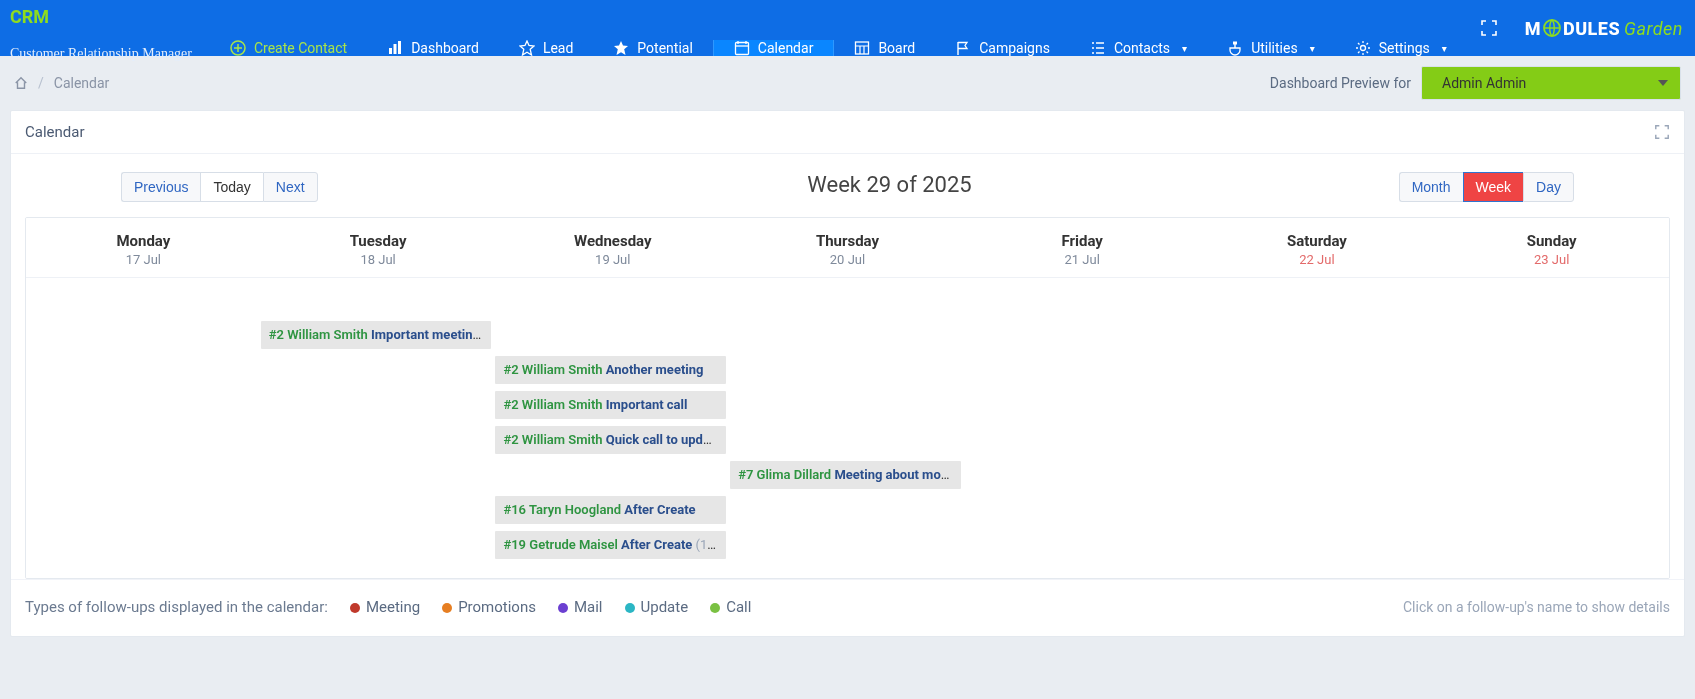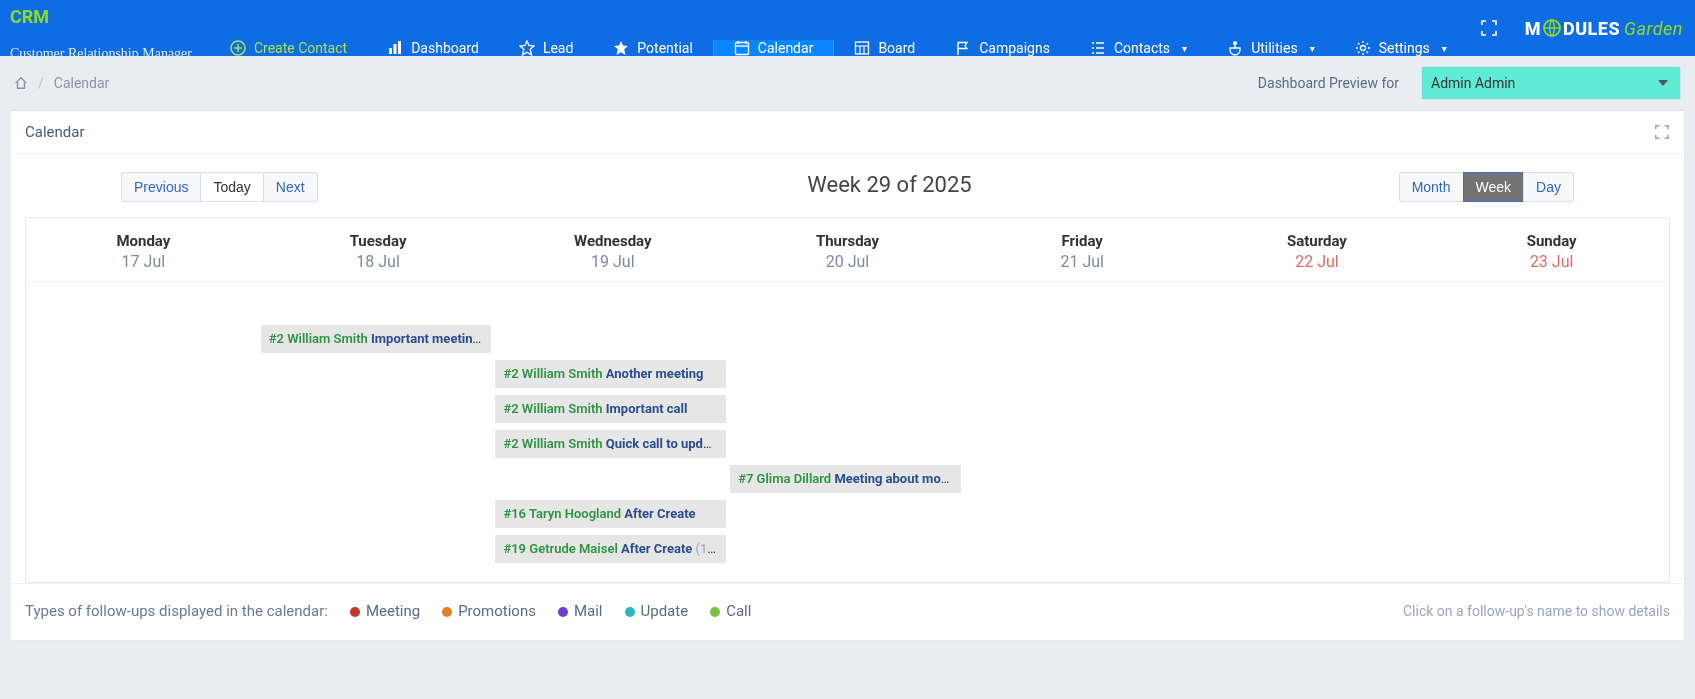--- a/index.html
+++ b/index.html
@@ -54,22 +54,22 @@
     display:flex; align-items:center; justify-content:space-between;
     padding: 10px 14px;
     background:#e9edf2;
   }
   .breadcrumb { color:#8a94a6; font-size:14px; display:flex; align-items:center; gap:10px; }
   .breadcrumb .home { color:#8a94a6; }
   .breadcrumb .sep { color:#b7c0cf; }
   .preview { display:flex; align-items:center; gap:10px; }
   .preview-label { color:#5b6b82; }
   .select {
-    background:#5eead4; border:1px solid #d9e1ea; border-radius:2px;
-    padding:8px 36px 8px 9px; min-width:260px; position:relative; cursor:pointer;margin-left:12px;
+    background:#84cc16; border:1px solid #d9e1ea; border-radius:2px;
+    padding:8px 36px 8px 20px; min-width:260px; position:relative; cursor:pointer;
   }
   .select::after {
     content:""; position:absolute; right:12px; top:50%; transform:translateY(-50%);
     border-left:5px solid transparent; border-right:5px solid transparent; border-top:6px solid #555;
   }
 
   
   .panel {
     background:#fff; margin:0 10px 12px 10px; border:1px solid #e4e9ef; border-radius:2px;
     padding: 0;
@@ -91,29 +91,29 @@
     padding:6px 12px; font-size:14px; cursor:pointer;
   }
   .btn-group { display:inline-flex; }
   .btn-group .btn:first-child { border-right:none; border-radius:3px 0 0 3px; }
   .btn-group .btn:nth-child(2) { border-right:none; color:#333; background:#fff; }
   .btn-group .btn:last-child { border-radius:0 3px 3px 0; }
 
   .toolbar-center { flex:1; text-align:center; font-size:22px; color:#444; }
 
   .toolbar-right { position:absolute; right:110px; top:18px; display:flex; }
-  .view-group .btn.active { background:#737373; color:#fff; border-color:#2f74d0; }
+  .view-group .btn.active { background:#ef4444; color:#fff; border-color:#2f74d0; }
 
   .cal {
     margin:14px 14px 0 14px; border:1px solid #e4e9ef; border-radius:2px; overflow:hidden;
   }
   .cal-head { display:grid; grid-template-columns: repeat(7, 1fr); background:#fff; }
   .dayhead { text-align:center; padding:14px 4px 10px 4px; border-bottom:1px solid #eef1f6; }
   .dayhead .dow { font-weight:700; color:#333; font-size:15px; }
-  .dayhead .date { color:#7f8a9b; font-size:16px; margin-top:2px; }
+  .dayhead .date { color:#7f8a9b; font-size:13px; margin-top:2px; }
   .dayhead.weekend .date { color:#e36a6a; }
 
   .cal-body { position:relative; height:300px; background:#fff; }
   .event {
     position:absolute; height:28px; line-height:28px; padding:0 8px;
     background:#e6e6e6; font-size:13px; overflow:hidden; white-space:nowrap; text-overflow:ellipsis;
     border-radius:1px; cursor:pointer;
   }
   .event .eid { color:#2e9441; font-weight:600; }
   .event .etitle { color:#2a4e8c; font-weight:700; }

